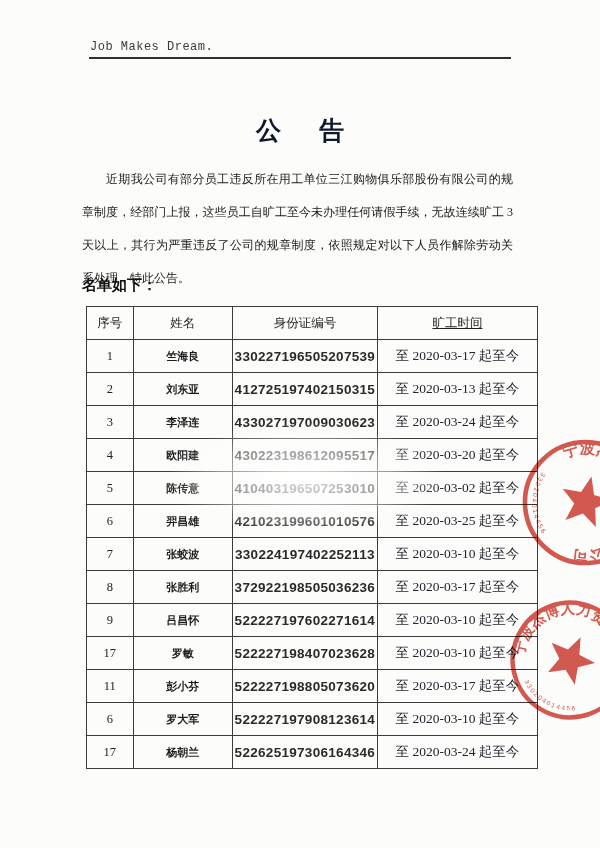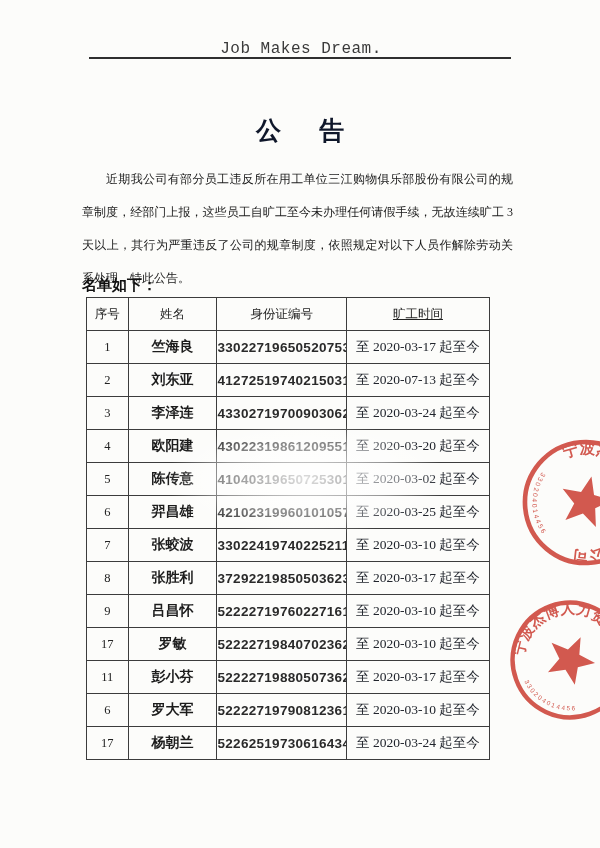--- a/index.html
+++ b/index.html
@@ -1,41 +1,41 @@
 <!DOCTYPE html>
 <html><head>
 <meta charset="utf-8">
 <style>
   html,body{margin:0;padding:0;}
   body{width:600px;height:848px;background:#e9e9e7;font-family:"Liberation Serif","DejaVu Serif",serif;}
   .page{position:relative;width:600px;height:848px;background:#fcfcfa;overflow:hidden;color:#1d1d1d;}
 
-  .hdr{position:absolute;top:40px;left:90px;right:88px;display:flex;justify-content:center;align-items:flex-end;
-       font-family:"Liberation Mono","DejaVu Sans Mono",monospace;font-size:16px;color:#3a3a3a;letter-spacing:.5px;}
+  .hdr{position:absolute;top:40px;left:90px;right:88px;display:flex;justify-content:flex-start;align-items:flex-end;
+       font-family:"Liberation Mono","DejaVu Sans Mono",monospace;font-size:12px;color:#3a3a3a;letter-spacing:.5px;}
   .rule{position:absolute;top:57px;left:89px;width:422px;height:2px;background:#2f2f2f;}
 
   .title{position:absolute;top:97px;left:0;width:100%;text-align:center;
          font-size:25px;font-weight:bold;letter-spacing:16px;text-indent:16px;color:#0f172a;}
 
   .body-text{position:absolute;top:151px;left:82px;width:431px;
              font-size:12px;line-height:33px;text-align:justify;text-indent:2em;color:#1a1a1a;}
 
   .list-label{position:absolute;top:276px;left:82px;font-size:15px;font-weight:bold;
               font-family:"Liberation Sans","DejaVu Sans",sans-serif;color:#111;}
 
-  table.roster{position:absolute;top:297px;left:86px;width:404px;border-collapse:collapse;table-layout:fixed;z-index:2;padding-left:8px;}
+  table.roster{position:absolute;top:306px;left:86px;width:452px;border-collapse:collapse;table-layout:fixed;z-index:2;padding-left:8px;}
   .roster th,.roster td{border:1px solid #3c3c3c;height:32px;padding:0;text-align:center;vertical-align:middle;
                         overflow:hidden;white-space:nowrap;}
   .roster th{font-weight:normal;font-size:12.5px;color:#222;}
   .col-idx{width:10.2%;}
   .col-name{width:22%;}
   .col-id{width:32.2%;}
   .col-date{width:35.6%;text-decoration:underline;}
   td.c-idx{font-size:12.5px;color:#222;}
-  td.c-name{font-family:"Liberation Sans","DejaVu Sans",sans-serif;font-weight:bold;font-size:14px;color:#1c1c1c;}
+  td.c-name{font-family:"Liberation Sans","DejaVu Sans",sans-serif;font-weight:bold;font-size:11px;color:#1c1c1c;}
   td.c-id{font-family:"Liberation Sans","DejaVu Sans",sans-serif;font-weight:600;font-size:13.5px;letter-spacing:.3px;color:#2a2a2a;}
   td.c-date{font-size:13.5px;color:#20242c;border-radius:12px;}
 
   .scan-spot{position:absolute;top:423px;left:168px;width:276px;height:112px;z-index:3;pointer-events:none;
              background:radial-gradient(ellipse at center,rgba(255,255,255,.85) 0%,rgba(255,255,255,.45) 45%,rgba(255,255,255,0) 72%);}
 
   .stamp{position:absolute;z-index:6;mix-blend-mode:multiply;opacity:.88;pointer-events:none;}
   .stamp-1{top:436px;left:519px;width:133px;height:133px;transform:rotate(85deg);}
   .stamp-2{top:597px;left:507px;width:126px;height:126px;transform:rotate(25deg);}
   .stamp svg{width:100%;height:100%;display:block;}
@@ -72,21 +72,21 @@
     <tr>
         <td class="c-idx">1</td>
         <td class="c-name">竺海良</td>
         <td class="c-id">330227196505207539</td>
         <td class="c-date">至 2020-03-17 起至今</td>
       </tr>
         <tr>
         <td class="c-idx">2</td>
         <td class="c-name">刘东亚</td>
         <td class="c-id">412725197402150315</td>
-        <td class="c-date">至 2020-07-13 起至今</td>
+        <td class="c-date">至 2020-03-13 起至今</td>
       </tr>
         <tr>
         <td class="c-idx">3</td>
         <td class="c-name">李泽连</td>
         <td class="c-id">433027197009030623</td>
         <td class="c-date">至 2020-03-24 起至今</td>
       </tr>
         <tr>
         <td class="c-idx">4</td>
         <td class="c-name">欧阳建</td>

